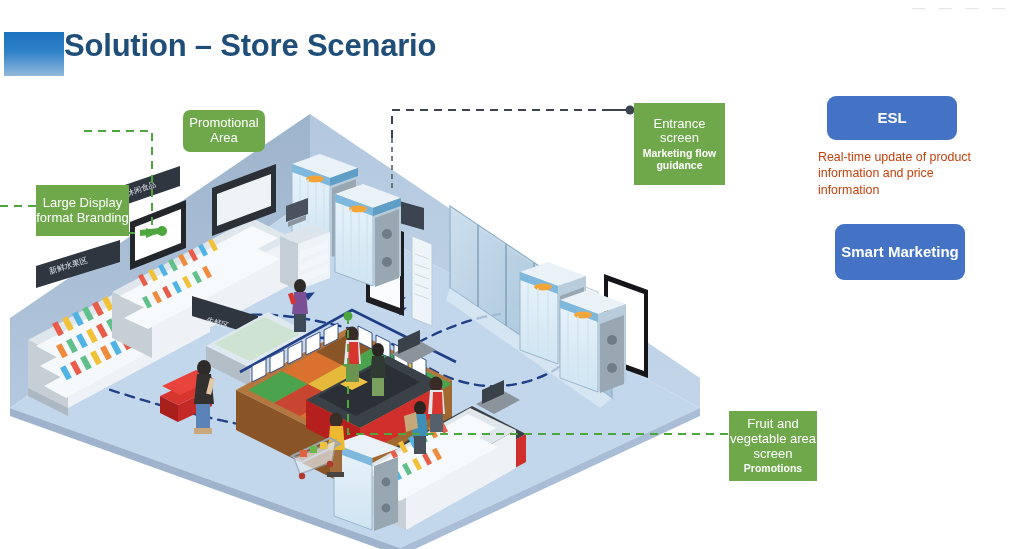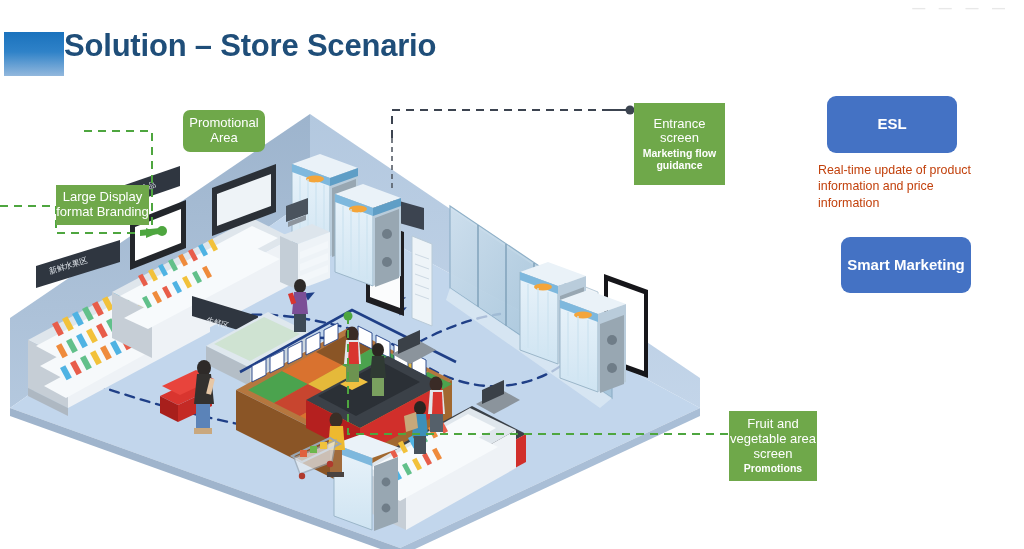--- a/index.html
+++ b/index.html
@@ -68,21 +68,21 @@
     display: flex;
     flex-direction: column;
     justify-content: center;
     align-items: center;
   }
   .callout .c-main { font-size: 13px; }
   .callout .c-sub  { font-size: 10.5px; font-weight: bold; margin-top: 2px; line-height: 1.1; }
   .rounded { border-radius: 7px; }
 
   #callout-promotional { left: 183px; top: 110px; width: 82px;  height: 42px; }
-  #callout-large-display { left: 56px;  top: 185px; width: 93px;  height: 40px; align-items: flex-end; }
+  #callout-large-display { left: 36px;  top: 185px; width: 93px;  height: 51px; align-items: flex-end; }
   #callout-entrance    { left: 634px; top: 103px; width: 91px;  height: 82px; }
   #callout-fruit       { left: 729px; top: 411px; width: 88px; height: 70px; }
 
   
   #right-panel {
     position: absolute;
     left: 818px; top: 96px;
     width: 196px;
   }
   .feature-card {
@@ -91,22 +91,22 @@
     border-radius: 9px;
     text-align: center;
     font-size: 15px;
     font-weight: bold;
     display: flex;
     align-items: center;
     justify-content: center;
     line-height: 1.25;
     box-sizing: border-box;
   }
-  #card-esl   { width: 130px; height: 57px; margin-left: 9px; }
-  #card-smart { width: 130px; height: 56px; margin-left: 23px; }
+  #card-esl   { width: 130px; height: 44px; margin-left: 9px; }
+  #card-smart { width: 130px; height: 56px; margin-left: 17px; }
   .feature-desc {
     color: #c2410c;
     font-size: 12.4px;
     line-height: 1.32;
     margin-top: 9px;
   }
   #desc-esl   { width: 175px; }
   #desc-smart { width: 186px; }
   #smart-block { margin-top: 26px; }
 </style>

